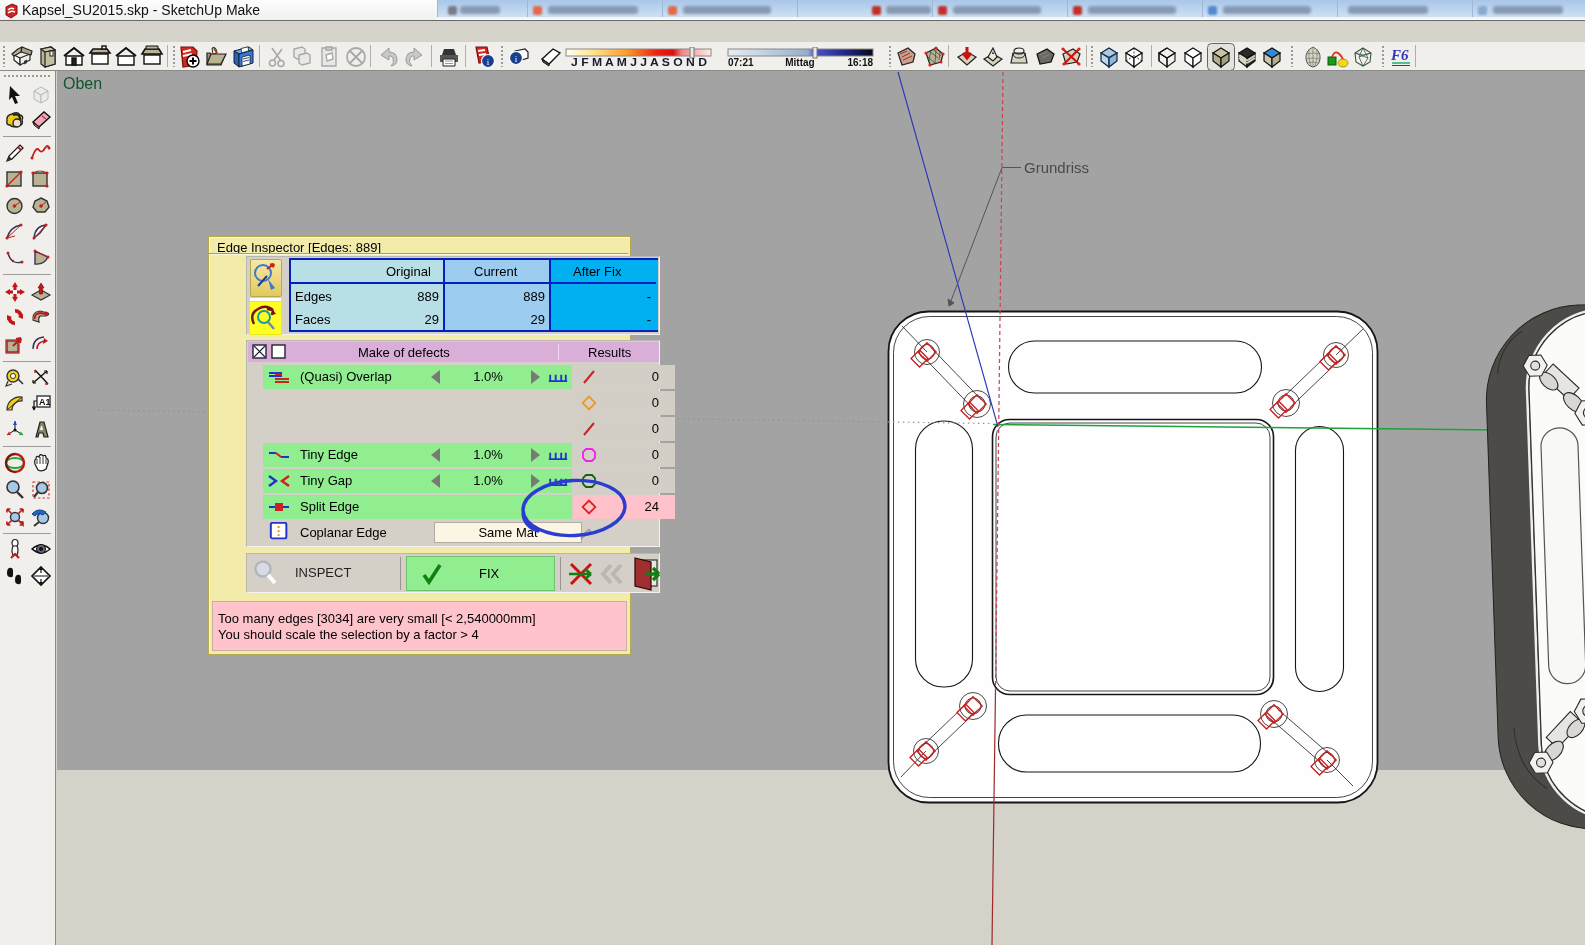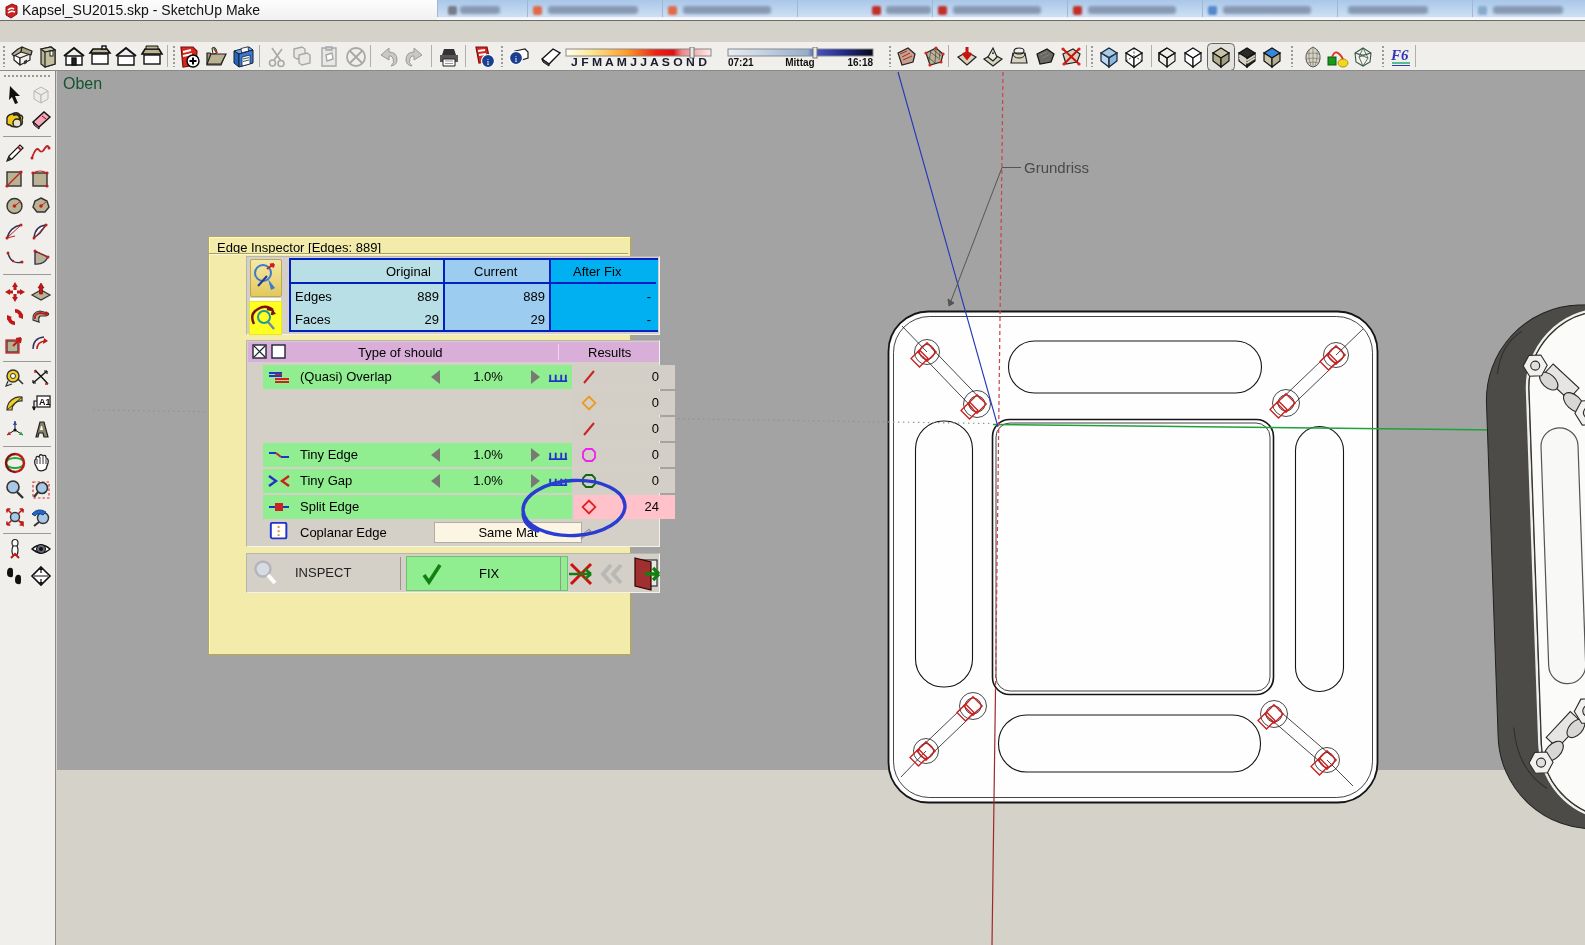--- a/index.html
+++ b/index.html
@@ -731,21 +731,21 @@
       </div>
     </div>
 
     <div class="gpanel" style="top:103px;height:207px">
       <div style="position:absolute;left:1px;top:1px;width:411px;height:20px;background:#d9aed9">
         <svg style="position:absolute;left:4px;top:2px" width="36" height="16" viewBox="0 0 36 16">
             <rect x="1" y="1" width="13" height="13" fill="#fff" stroke="#223" stroke-width="1.4"></rect>
             <path d="M2 2 L13 13 M13 2 L2 13" stroke="#223" stroke-width="1.2"></path>
             <rect x="20" y="1" width="13" height="13" fill="#fff" stroke="#223" stroke-width="1.4"></rect>
           </svg>
-        <span style="position:absolute;left:110px;top:3px;font-size:13px">Type of should</span>
+        <span style="position:absolute;left:110px;top:3px;font-size:13px">Make of defects</span>
         <div style="position:absolute;left:310px;top:2px;width:1px;height:16px;background:#eed8ee"></div>
         <span style="position:absolute;left:340px;top:3px;font-size:13px">Results</span>
       </div>
 
       <div class="drow" style="top:23.5px">
         <div class="dgreen">
             <svg class="ricn" viewBox="0 0 24 18">
               <path d="M2 5 H15 M2 8 H15" stroke="#2233cc" stroke-width="2"></path>
               <path d="M8 11 H22 M8 14 H22" stroke="#cc2222" stroke-width="2"></path>
               <path d="M8 6.5 H15" stroke="#cc2222" stroke-width="1.4"></path>
@@ -854,40 +854,44 @@
       </div>
     </div>
 
     <div class="gpanel" style="top:315.5px;height:40px">
       <svg style="position:absolute;left:5px;top:5px" width="26" height="28" viewBox="0 0 26 28">
           <circle cx="11" cy="10" r="7.5" fill="#d8dce2" stroke="#b2b6bc" stroke-width="2.4"></circle>
           <path d="M16 16 L23 24" stroke="#fcfcfc" stroke-width="4"></path>
         </svg>
       <span style="position:absolute;left:48px;top:11px;font-size:13px;color:#222">INSPECT</span>
       <div style="position:absolute;left:153px;top:3px;width:1px;height:33px;background:#989590"></div>
-      <div style="position:absolute;left:159px;top:2px;width:162px;height:35px;background:#90ee90;border:1px solid #70c070;box-sizing:border-box">
+      <div style="position:absolute;left:159px;top:2px;width:149px;height:35px;background:#90ee90;border:1px solid #70c070;box-sizing:border-box">
         <svg style="position:absolute;left:13px;top:5px" width="24" height="24" viewBox="0 0 24 24">
             <path d="M4 13 L9 20 L20 3" fill="none" stroke="#118011" stroke-width="3.6"></path>
           </svg>
         <span style="position:absolute;left:72px;top:9px;font-size:13px">FIX</span>
       </div>
       <div style="position:absolute;left:313px;top:3px;width:1px;height:33px;background:#989590"></div>
       <svg style="position:absolute;left:320px;top:6px" width="28" height="28" viewBox="0 0 28 28">
           <path d="M4 4 L24 24 M24 4 L4 24" stroke="#cc1111" stroke-width="3"></path>
           <path d="M2 14 L24 14 M24 14 L18 9 M24 14 L18 19" stroke="#118011" stroke-width="2.6" fill="none"></path>
         </svg>
       <svg style="position:absolute;left:352px;top:8px" width="30" height="24" viewBox="0 0 30 24">
           <path d="M12 3 L4 12 L12 21 M22 3 L14 12 L22 21" fill="none" stroke="#b8b8b4" stroke-width="4"></path>
         </svg>
       <svg style="position:absolute;left:384px;top:2px" width="32" height="36" viewBox="0 0 32 36">
           <rect x="8" y="4" width="18" height="26" fill="#e8e8e4" stroke="#333" stroke-width="1.2"></rect>
           <path d="M4 2 L20 6 L20 34 L4 30 Z" fill="#a03030" stroke="#300" stroke-width="1.2"></path>
           <path d="M14 18 L28 18 M28 18 L22 12 M28 18 L22 24" stroke="#118011" stroke-width="3.4" fill="none"></path>
         </svg>
     </div>
 
+    <div style="position:absolute;left:3px;top:364px;width:413px;height:48px;background:#ffc3cb;border:1px solid #c8b0a8">
+      <div style="position:absolute;left:5px;top:9px;font-size:13px">Too many edges [3034] are very small [&lt; 2,540000mm]</div>
+      <div style="position:absolute;left:5px;top:25px;font-size:13px">You should scale the selection by a factor &gt; 4</div>
+    </div>
   </div>
 
   <svg class="abs" style="left:508px;top:470px;z-index:30" width="130" height="80" viewBox="0 0 130 80">
     <ellipse cx="66" cy="38" rx="51" ry="27.5" transform="rotate(-3 66 38)" fill="none" stroke="#2b3cd0" stroke-width="3.4"></ellipse>
       <path d="M30 61 Q16 56 15 44" fill="none" stroke="#2b3cd0" stroke-width="3.2" stroke-linecap="round"></path>
   </svg>
 </div>
 
 </body></html>

